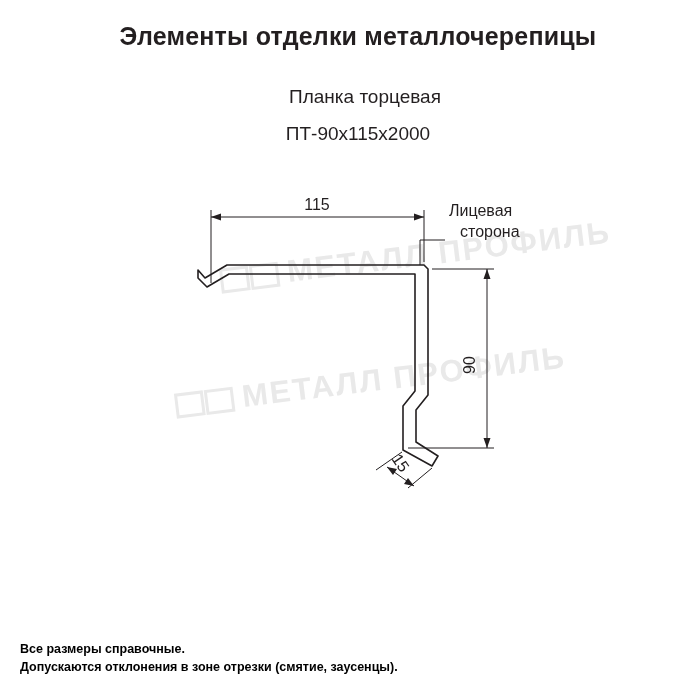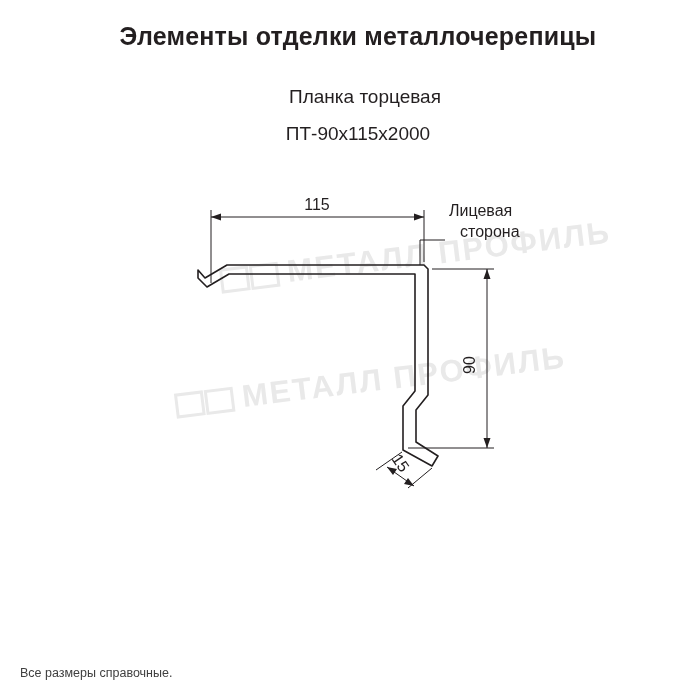--- a/index.html
+++ b/index.html
@@ -62,24 +62,25 @@
     position: absolute;
     left: 0;
     top: 170px;
     width: 700px;
     height: 380px;
     pointer-events: none;
   }
   .footer {
     position: absolute;
     left: 12px;
-    bottom: 18px;
+    bottom: 24px;
     font-size: 12.5px;
     line-height: 18px;
-    color: #404040;
+    color: #000000;
+    font-weight: bold;
   }
   .footer div {
     white-space: nowrap;
   }
   svg { display: block; }
   .lbl {
     font-family: "Liberation Sans", sans-serif;
     font-size: 16px;
     fill: #231f20;
   }
@@ -149,15 +150,16 @@
         <line x1="412" y1="70" x2="412" y2="95"></line>
       </g>
       <text class="lbl" x="441" y="46">Лицевая</text>
       <text class="lbl" x="452" y="67">сторона</text>
 
     </svg>
   </div>
 
   <div class="footer">
     <div>Все размеры справочные.</div>
+    <div>Допускаются отклонения в зоне отрезки (смятие, заусенцы).</div>
   </div>
 
 </div>
 
 </body></html>

